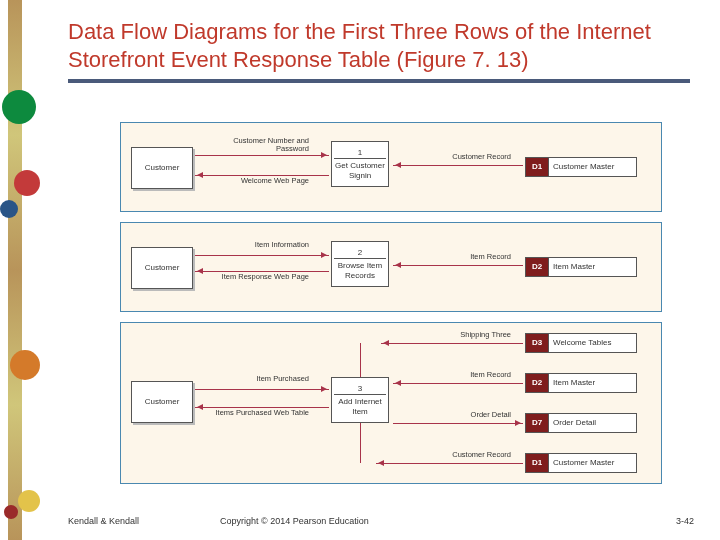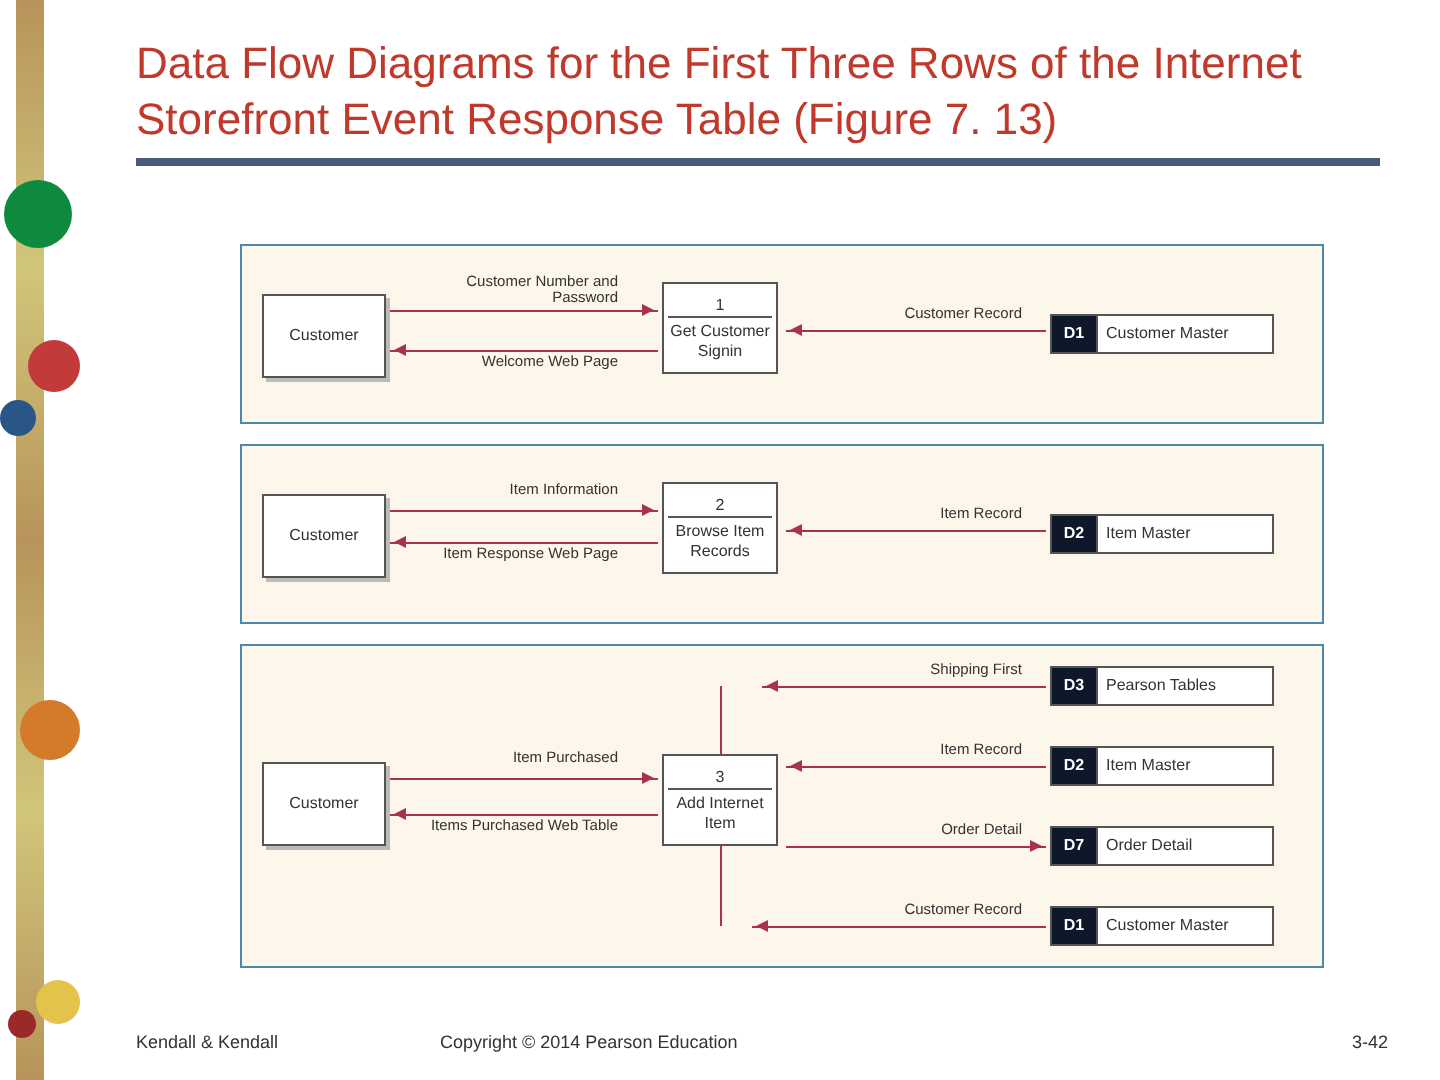--- a/index.html
+++ b/index.html
@@ -125,21 +125,21 @@
     margin-bottom: 2px;
   }
   .ds {
     border: 1px solid #555;
     width: 110px;
     height: 18px;
     flex-direction: row;
     justify-content: flex-start;
   }
   .ds .dsid {
-    background: #0f172a;
+    background: #7f1d1d;
     color: #fff;
     width: 22px;
     height: 100%;
     display: flex;
     align-items: center;
     justify-content: center;
     font-weight: bold;
     border-right: 1px solid #555;
   }
   .ds .dslabel {
@@ -235,23 +235,23 @@
       <div class="pnum">3</div>
       <div>Add Internet Item</div>
     </div>
     <div class="flowlabel" style="left:88px; top:52px; width:100px;">Item Purchased</div>
     <div class="arrow" style="left:74px; top:66px; width:134px;"></div>
     <div class="flowlabel" style="left:88px; top:86px; width:100px;">Items Purchased Web Table</div>
     <div class="arrow left" style="left:74px; top:84px; width:134px;"></div>
 
     <div class="ds" style="left:404px; top:10px;">
       <div class="dsid">D3</div>
-      <div class="dslabel">Pearson Tables</div>
-    </div>
-    <div class="flowlabel" style="left:290px; top:8px; width:100px;">Shipping First</div>
+      <div class="dslabel">Welcome Tables</div>
+    </div>
+    <div class="flowlabel" style="left:290px; top:8px; width:100px;">Shipping Three</div>
     <div class="arrow left" style="left:260px; top:20px; width:142px;"></div>
 
     <div class="ds" style="left:404px; top:50px;">
       <div class="dsid">D2</div>
       <div class="dslabel">Item Master</div>
     </div>
     <div class="flowlabel" style="left:290px; top:48px; width:100px;">Item Record</div>
     <div class="arrow left" style="left:272px; top:60px; width:130px;"></div>
 
     <div class="ds" style="left:404px; top:90px;">

